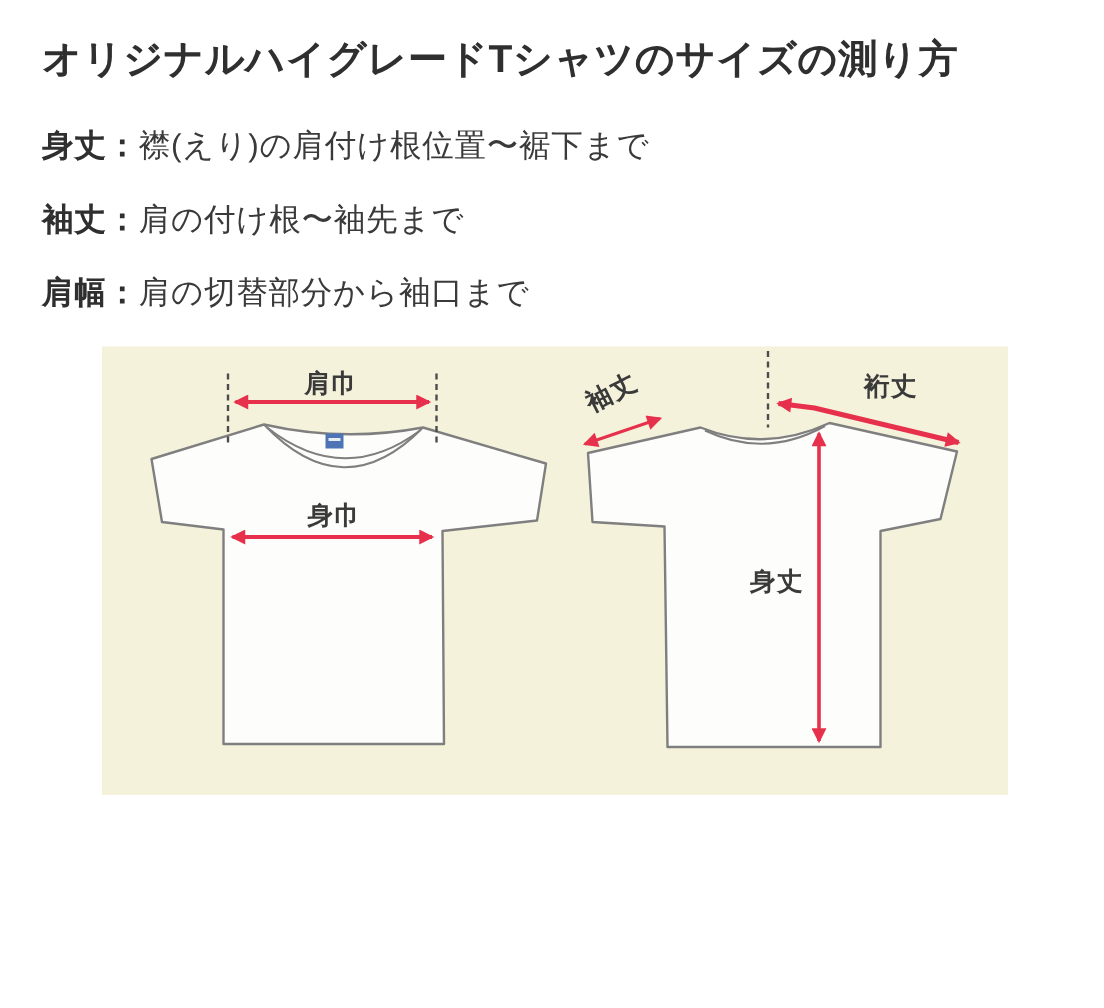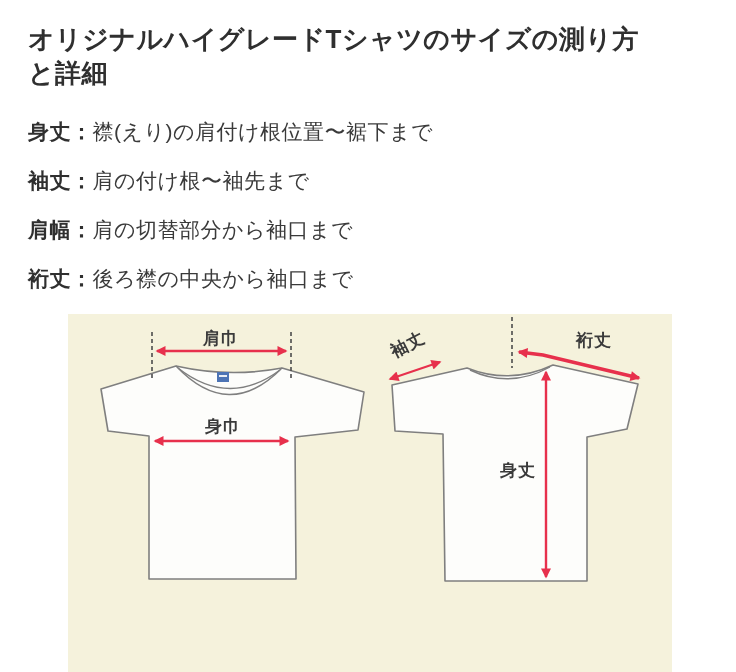--- a/index.html
+++ b/index.html
@@ -14,54 +14,50 @@
     margin:0 0 16px 0;letter-spacing:0.5px;
   }
   .defs{margin-top:28px;}
   .def-row{
     font-size:21px;line-height:27px;margin-bottom:22px;
     letter-spacing:0.5px;white-space:nowrap;
   }
   .def-term{font-weight:bold;color:#2f2f2f;}
   .def-desc{font-weight:normal;color:#3a3a3a;}
   .diagram-panel{
-    margin:9px 0 0 40px;width:604px;height:375px;
+    margin:9px 0 0 40px;width:604px;height:299px;
     background:var(--c-background,#f5f2dc);
     text-decoration:underline;
   }
   .diagram-panel svg{display:block;}
   .shirt{fill:#fdfdfb;stroke:var(--c-outline,#7f7f7f);stroke-width:1.6;stroke-linejoin:round;}
   .collar{fill:none;stroke:var(--c-outline,#7f7f7f);stroke-width:1.4;}
   .dash{stroke:#4c4c4c;stroke-width:1.6;stroke-dasharray:4 3;fill:none;}
   .arrow{stroke:var(--c-arrow,#e7304c);fill:none;}
   .ah{fill:var(--c-arrow,#e7304c);}
   .dlabel{font-size:17px;font-weight:600;fill:var(--c-label,#3a3a3a);letter-spacing:1px;}
   .tag{fill:var(--c-tag,#4d74b5);stroke:none;}
 </style>
 </head>
 <body>
 
 <div class="content">
 
   <h1 class="page-title"><span>オリジナルハイグレードTシャツのサイズの測り方</span><br>
-    <span>と詳細</span>
   </h1>
 
   <div class="defs">
     <div class="def-row">
       <span class="def-term">身丈：</span><span class="def-desc">襟(えり)の肩付け根位置〜裾下まで</span>
     </div>
     <div class="def-row">
       <span class="def-term">袖丈：</span><span class="def-desc">肩の付け根〜袖先まで</span>
     </div>
     <div class="def-row">
       <span class="def-term">肩幅：</span><span class="def-desc">肩の切替部分から袖口まで</span>
-    </div>
-    <div class="def-row">
-      <span class="def-term">裄丈：</span><span class="def-desc">後ろ襟の中央から袖口まで</span>
     </div>
   </div>
 
   <div class="diagram-panel">
     <svg width="604" height="291" viewBox="0 0 604 291">
       <defs>
         <marker id="ah" viewBox="0 0 10 10" refX="8.5" refY="5" markerWidth="12" markerHeight="10" markerUnits="userSpaceOnUse" orient="auto-start-reverse">
           <path class="ah" d="M0,0 L10,5 L0,10 z"></path>
         </marker>
       </defs>

